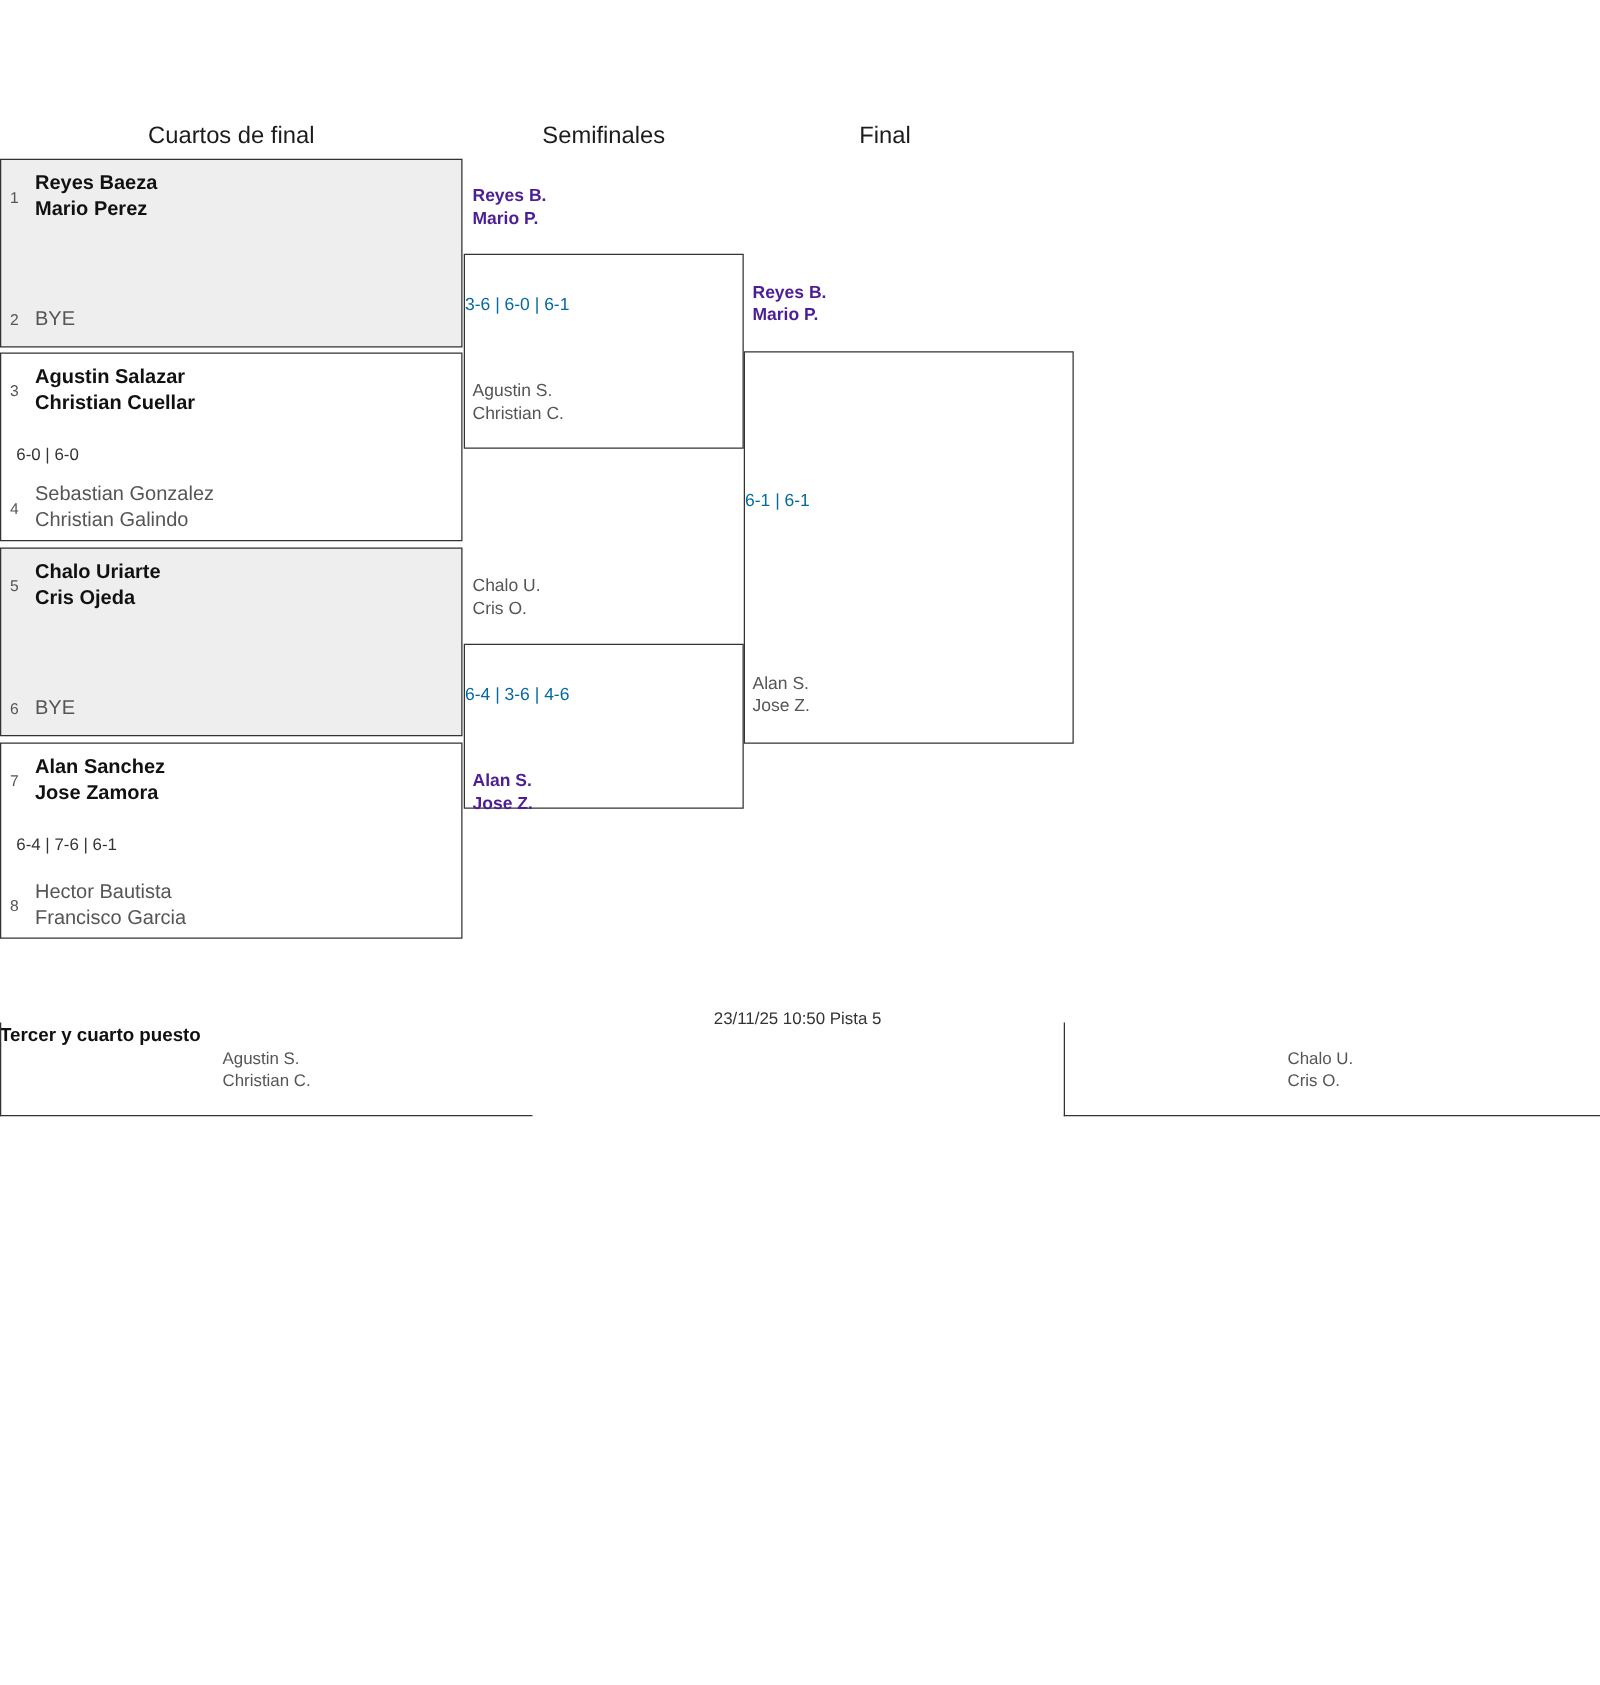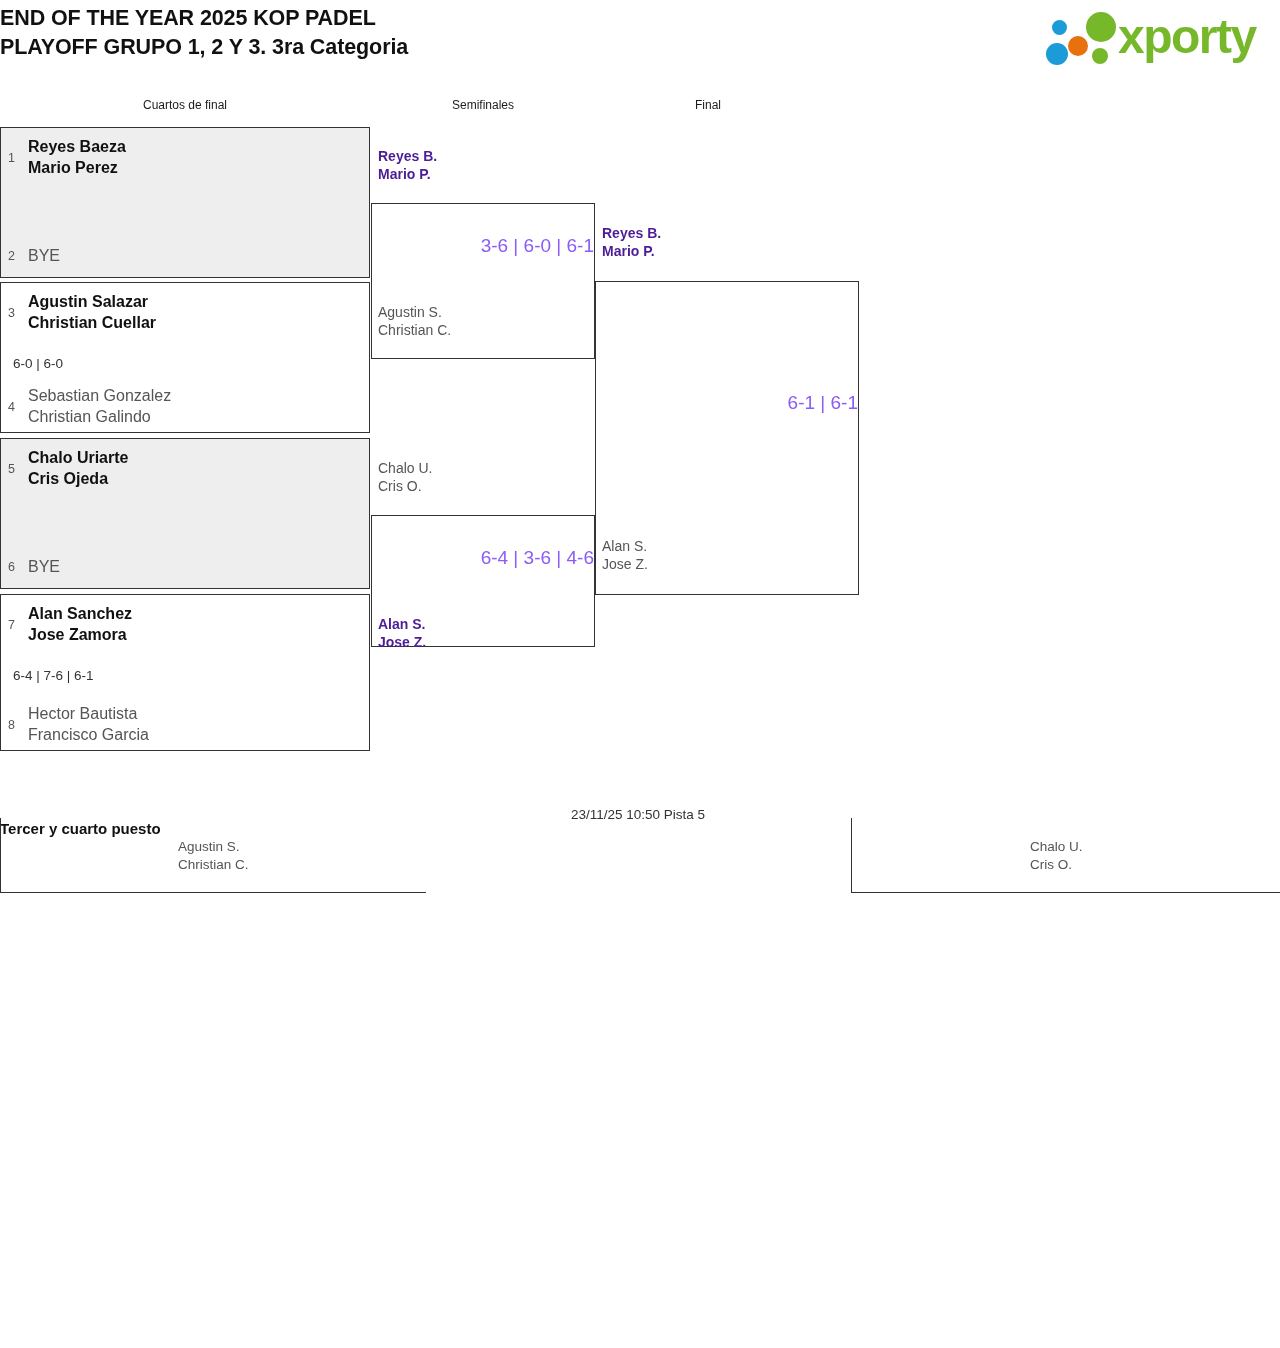--- a/index.html
+++ b/index.html
@@ -50,21 +50,21 @@
     font-size: 48px;
     font-weight: bold;
     letter-spacing: -1.5px;
     color: #76b82a;
     line-height: 58px;
   }
 
   
   .round-header {
     position: absolute;
-    font-size: 12px;
+    font-size: 19px;
     color: #1c1c1c;
     text-align: center;
     white-space: nowrap;
     transform: translateX(-50%);
   }
 
   
   .qf-match {
     position: absolute;
     left: 0;
@@ -111,23 +111,23 @@
   
   .stage-box {
     position: absolute;
     box-sizing: border-box;
     border: 1px solid #333333;
     background: transparent;
   }
   .stage-score {
     position: absolute;
     width: 100%;
-    text-align: right;
-    font-size: 19px;
-    color: #8b5cf6;
+    text-align: left;
+    font-size: 14px;
+    color: #0369a1;
   }
   .stage-label {
     position: absolute;
     font-size: 14px;
     line-height: 1.3;
     white-space: pre-line;
   }
   .stage-label.winner { font-weight: bold; color: #4c1d95; }
   .stage-label.loser  { font-weight: normal; color: #555555; }
 
@@ -156,33 +156,21 @@
     position: absolute;
     font-size: 13.5px;
     color: #333333;
     white-space: nowrap;
   }
 </style>
 </head>
 <body>
 
 <div id="header">
-  <div id="title">END OF THE YEAR 2025 KOP PADEL
-PLAYOFF GRUPO 1, 2 Y 3. 3ra Categoria</div>
-
-  <div id="brand-logo">
-    <div class="dots">
-      <span class="dot d-blue-sm"></span>
-      <span class="dot d-orange"></span>
-      <span class="dot d-blue-lg"></span>
-      <span class="dot d-green-lg"></span>
-      <span class="dot d-green-sm"></span>
-    </div>
-    <div class="wordmark">xporty</div>
-  </div>
+
 </div>
 
 <div class="round-header" style="left:185px; top:98px;">Cuartos de final</div>
 <div class="round-header" style="left:483px; top:98px;">Semifinales</div>
 <div class="round-header" style="left:708px; top:98px;">Final</div>
 
 <div class="qf-match bye" style="top:127px; height:151px;">
   <div class="slot" style="top:10px; height:40px;">
     <span class="seed">1</span>
     <span class="players winner">Reyes Baeza

